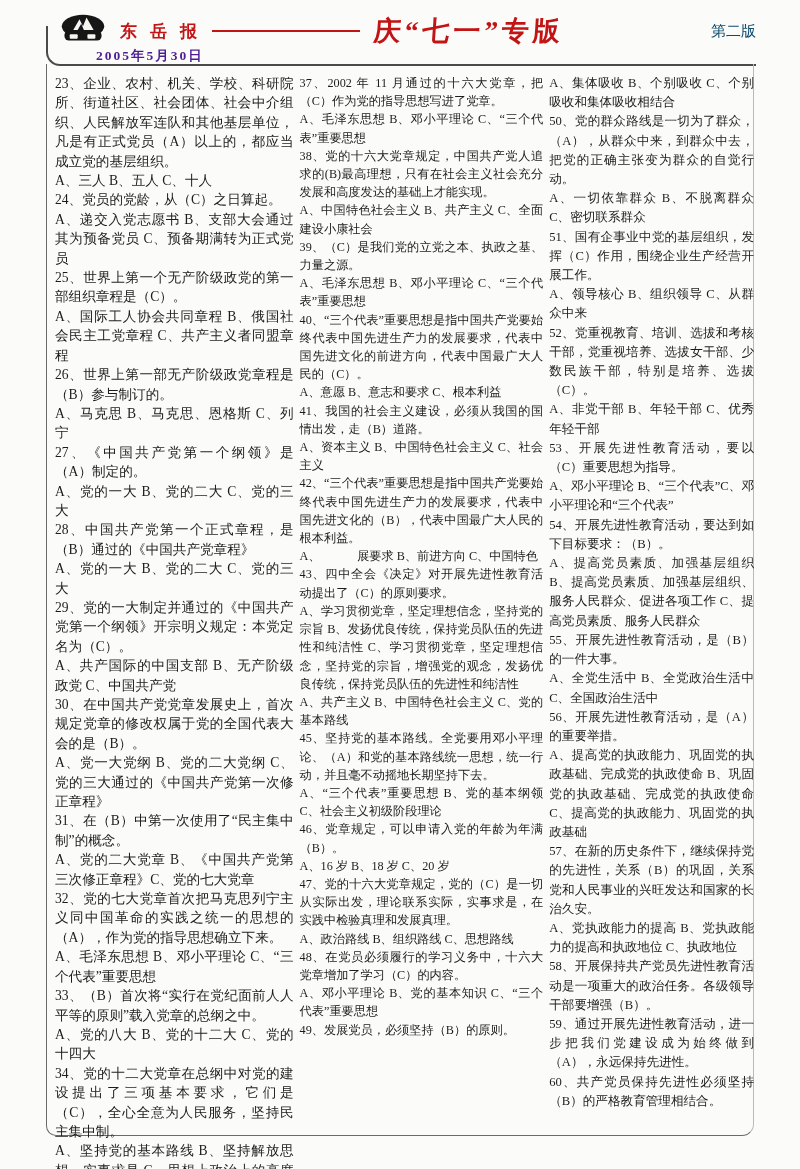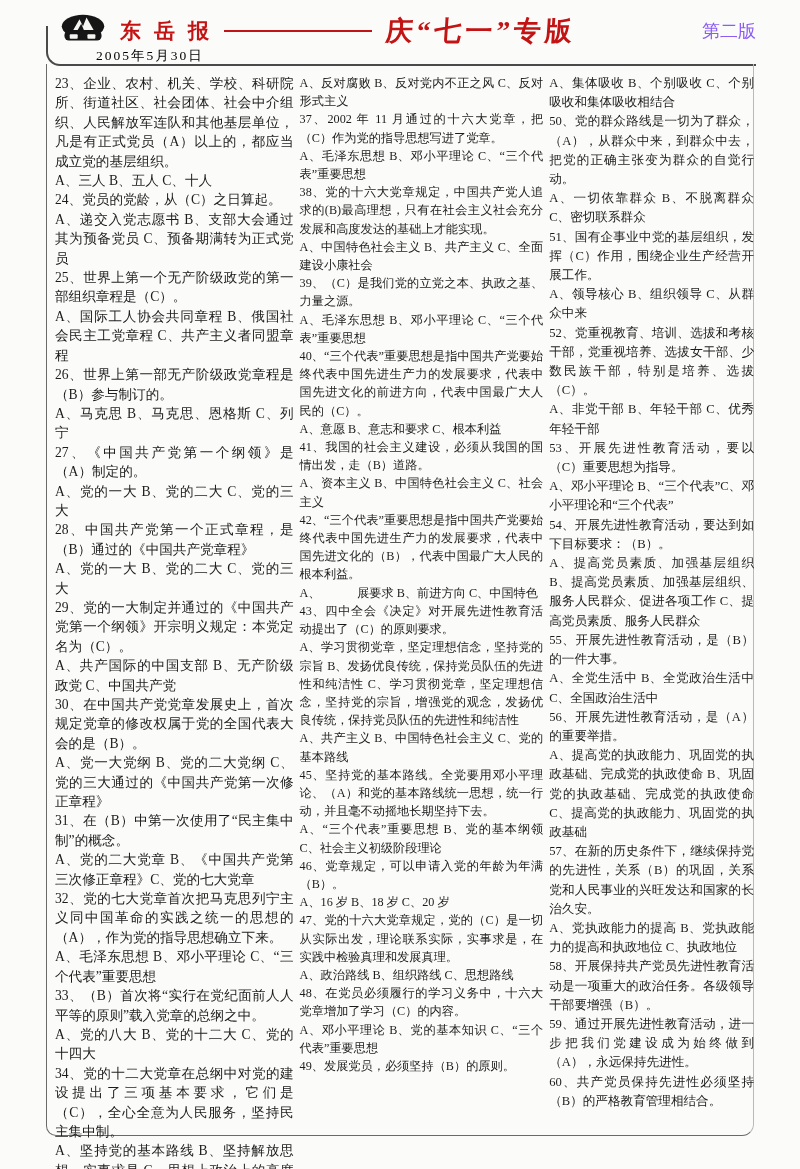--- a/index.html
+++ b/index.html
@@ -9,37 +9,37 @@
     font-family:"Liberation Serif","DejaVu Serif",serif;
     color:#1c1c1c;
   }
   
   .masthead {
     position:absolute; left:60px; top:14px; right:44px; height:34px;
     display:flex; align-items:center;
   }
   .logo { flex:0 0 auto; margin-right:14px; }
   .paper-name {
-    color:#c21414; font-weight:bold; font-size:21px;
+    color:#c21414; font-weight:bold; font-size:17px;
     letter-spacing:13px; white-space:nowrap;font-family:Liberation Serif, serif;
   }
   .masthead-rule {
     width:148px; height:0; border-top:2.5px solid #c21414;
     margin:0 14px 0 2px;
   }
   .edition-title {
     color:#c21414; font-weight:bold; font-size:27px;
     letter-spacing:4px; white-space:nowrap; transform:skewX(-4deg);
   }
   .page-label {
-    margin-left:auto; color:#8b5cf6; font-size:18px; white-space:nowrap;
+    margin-left:auto; color:#0c4a6e; font-size:15px; white-space:nowrap;
   }
   .masthead-date {
     position:absolute; left:96px; top:47px;
-    color:#000000; font-size:13.5px; letter-spacing:2px;
+    color:#4c1d95; font-size:13.5px; letter-spacing:2px;font-weight:bold;
   }
   
   .header-bracket {
     position:absolute; left:46px; top:26px; width:708px; height:38px;
     border-left:2px solid #4a4a4a; border-bottom:2px solid #4a4a4a;
     border-bottom-left-radius:14px;
   }
   .body-frame {
     position:absolute; left:46px; top:64px; width:708px; height:1072px;
     box-sizing:border-box;
@@ -106,21 +106,20 @@
         <p>31、在（B）中第一次使用了“民主集中制”的概念。</p>
         <p>A、党的二大党章 B、《中国共产党第三次修正章程》C、党的七大党章</p>
         <p>32、党的七大党章首次把马克思列宁主义同中国革命的实践之统一的思想的（A），作为党的指导思想确立下来。</p>
         <p>A、毛泽东思想 B、邓小平理论 C、“三个代表”重要思想</p>
         <p>33、（B）首次将“实行在党纪面前人人平等的原则”载入党章的总纲之中。</p>
         <p>A、党的八大 B、党的十二大 C、党的十四大</p>
         <p>34、党的十二大党章在总纲中对党的建设提出了三项基本要求，它们是（C），全心全意为人民服务，坚持民主集中制。</p>
         <p>A、坚持党的基本路线 B、坚持解放思想、实事求是 C、思想上政治上的高度一致</p>
       </div>
     <div class="col col-2">
-        <p>A、反对腐败 B、反对党内不正之风 C、反对形式主义</p>
         <p>37、2002 年 11 月通过的十六大党章，把（C）作为党的指导思想写进了党章。</p>
         <p>A、毛泽东思想 B、邓小平理论 C、“三个代表”重要思想</p>
         <p>38、党的十六大党章规定，中国共产党人追求的(B)最高理想，只有在社会主义社会充分发展和高度发达的基础上才能实现。</p>
         <p>A、中国特色社会主义 B、共产主义 C、全面建设小康社会</p>
         <p>39、（C）是我们党的立党之本、执政之基、力量之源。</p>
         <p>A、毛泽东思想 B、邓小平理论 C、“三个代表”重要思想</p>
         <p>40、“三个代表”重要思想是指中国共产党要始终代表中国先进生产力的发展要求，代表中国先进文化的前进方向，代表中国最广大人民的（C）。</p>
         <p>A、意愿 B、意志和要求 C、根本利益</p>
         <p>41、我国的社会主义建设，必须从我国的国情出发，走（B）道路。</p>
         <p>A、资本主义 B、中国特色社会主义 C、社会主义</p>

